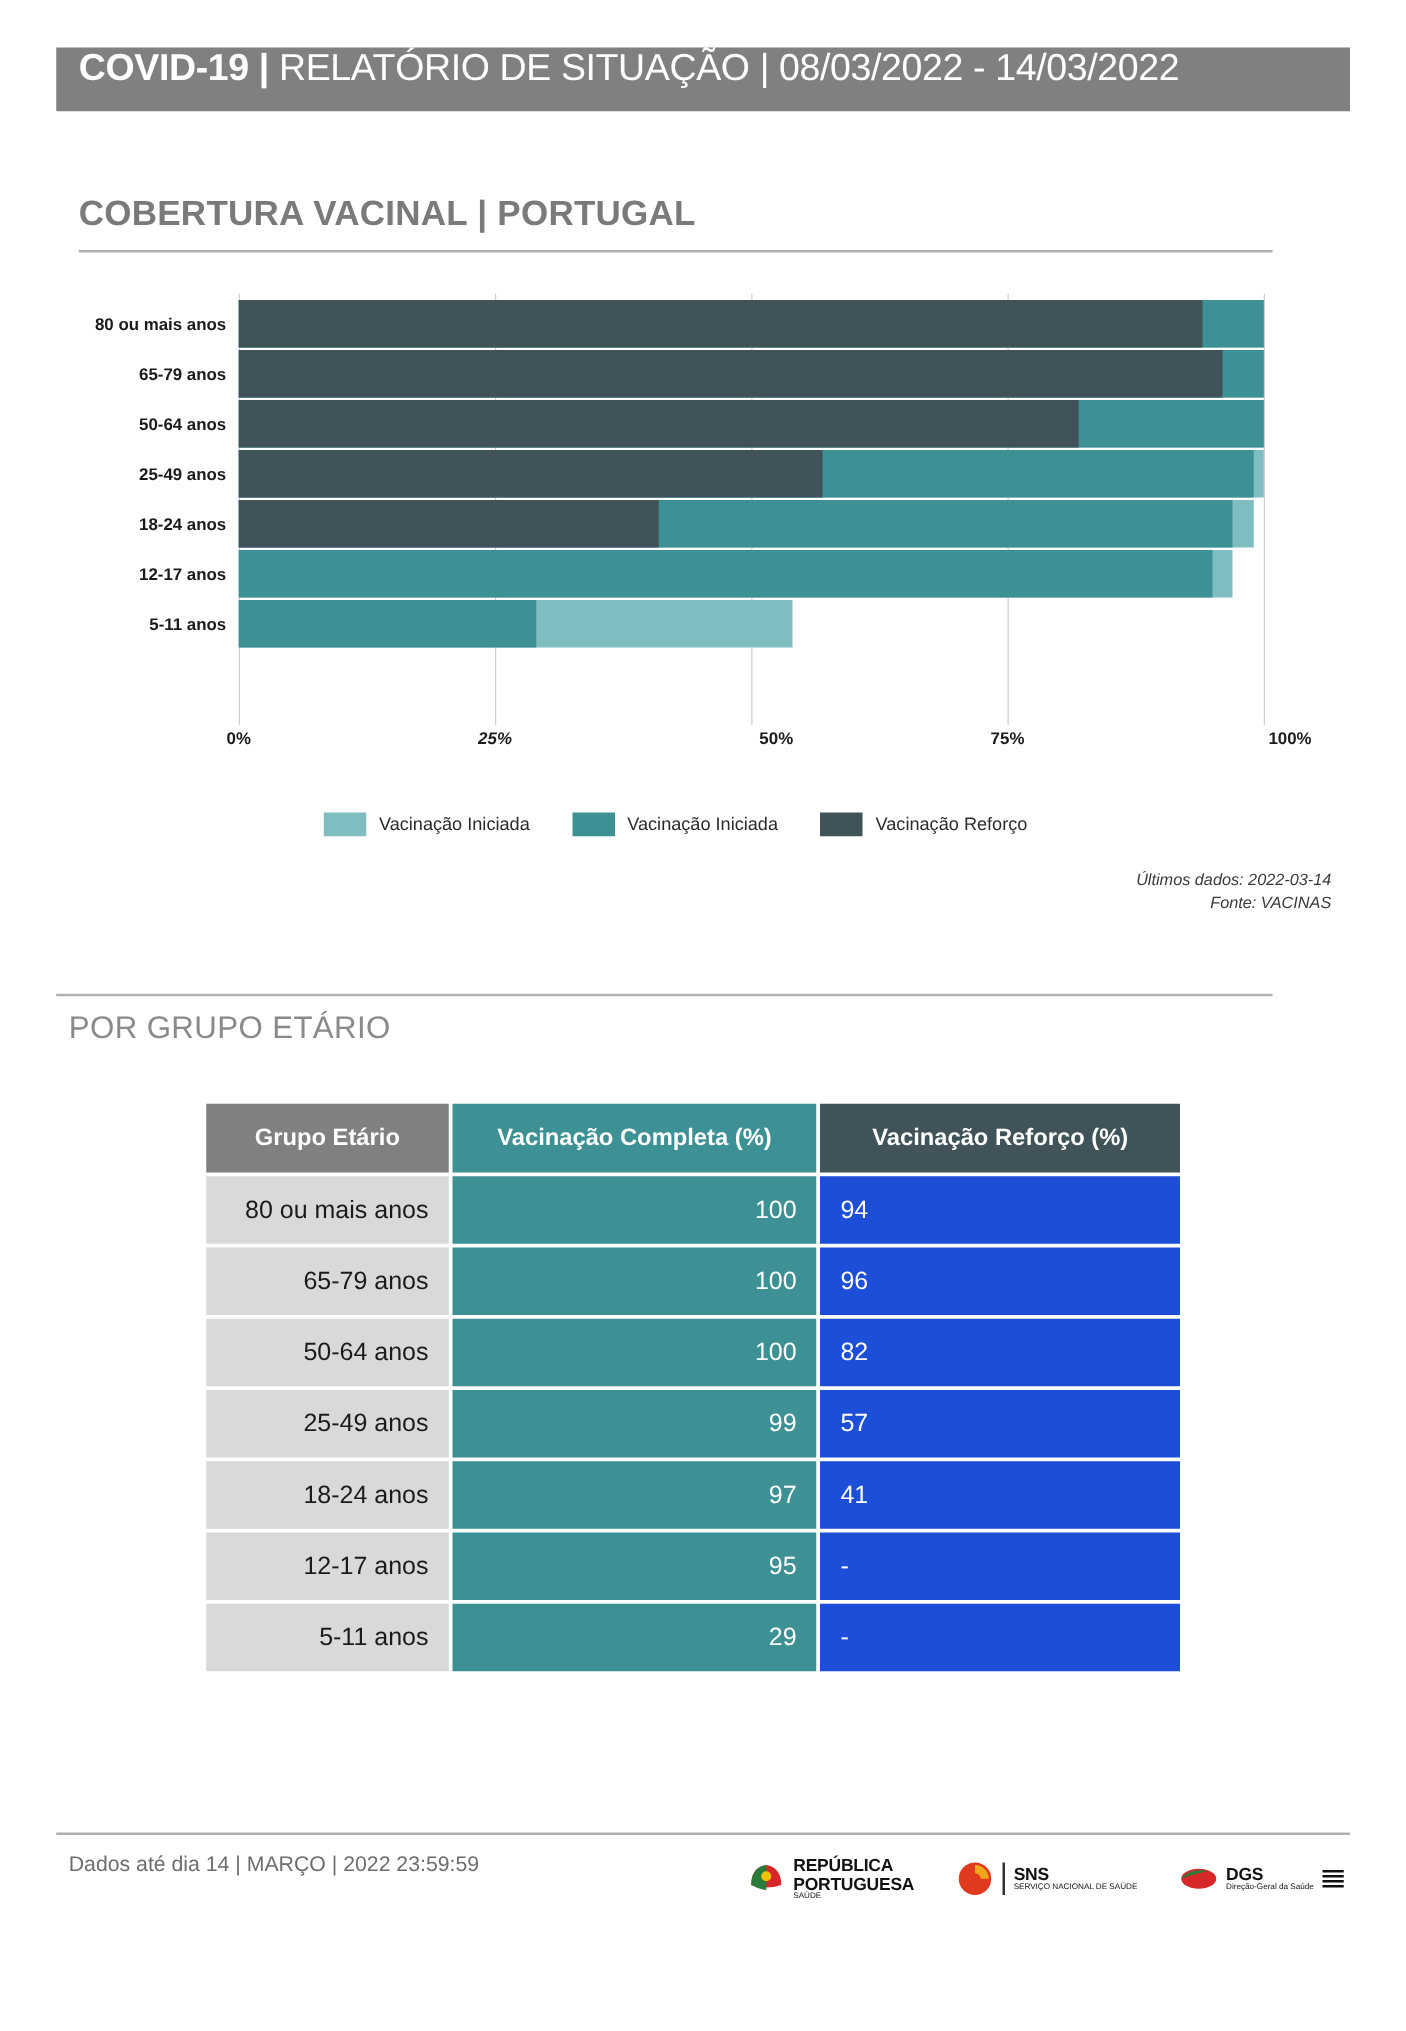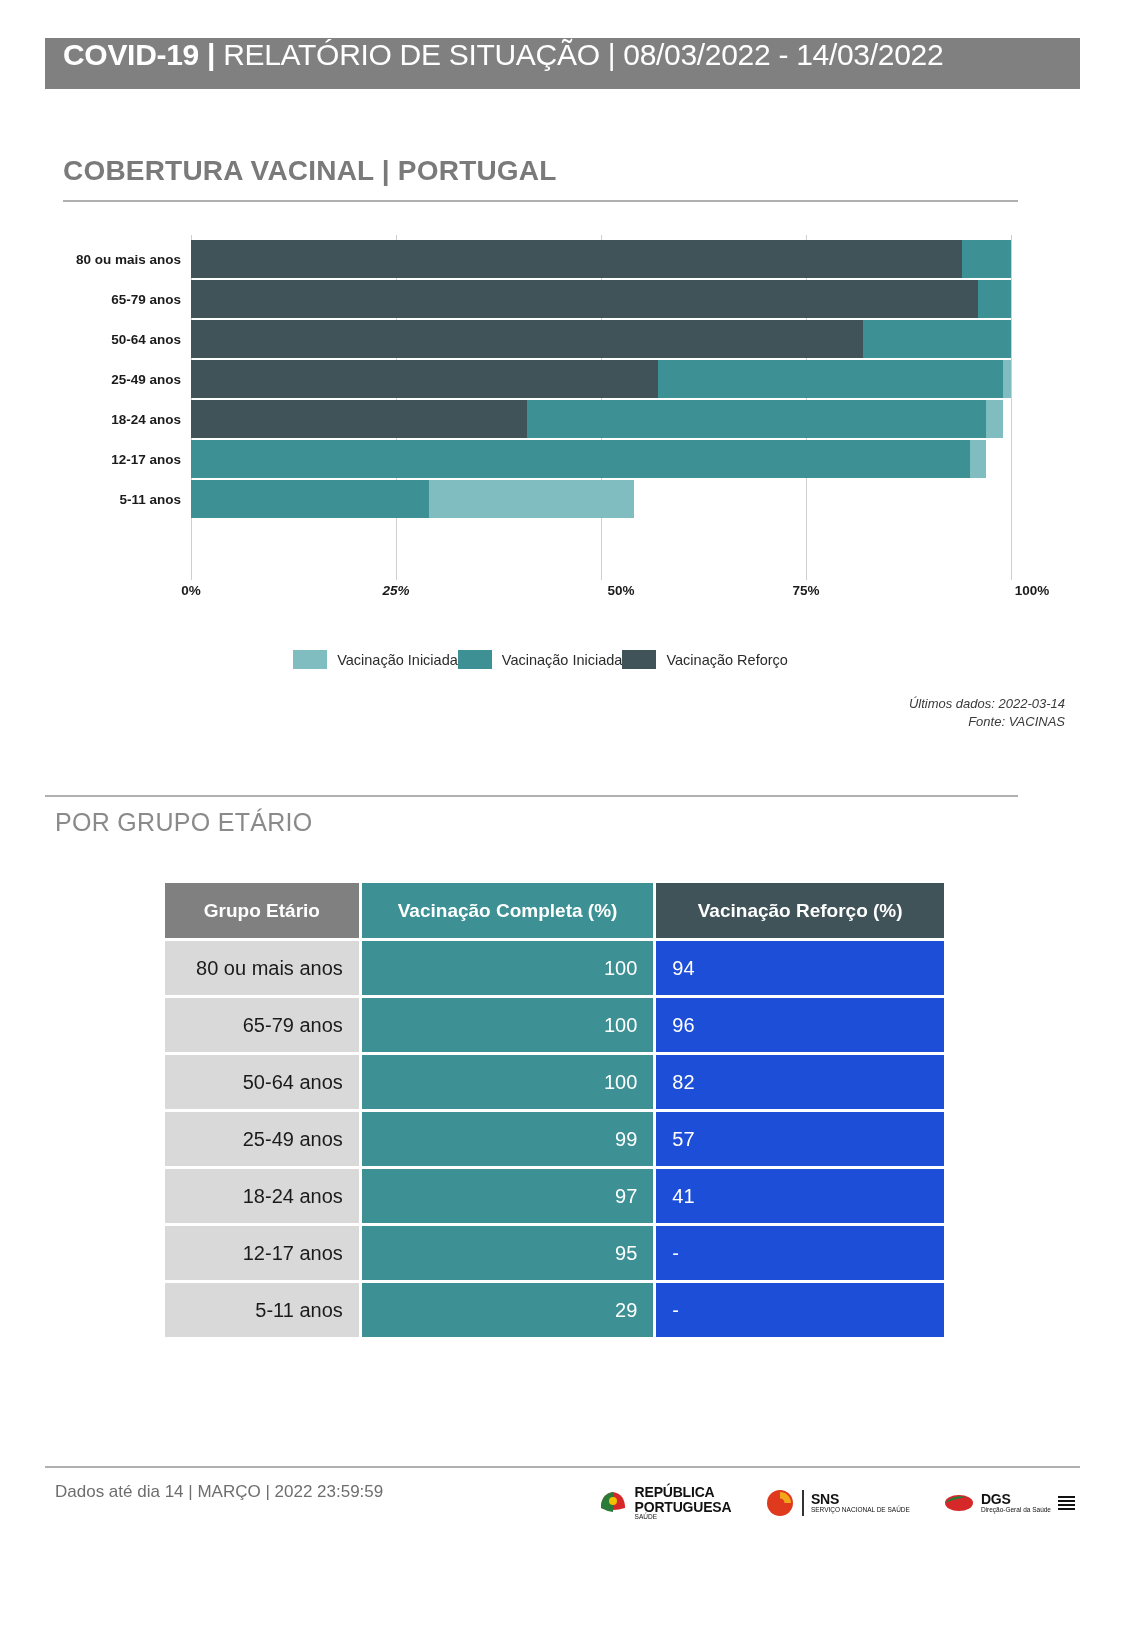--- a/index.html
+++ b/index.html
@@ -68,21 +68,21 @@
     position:absolute; left:128px; top:348px; width:820px; height:24px;
   }
   .tick{
     position:absolute; top:0; font-size:13.5px; font-weight:bold;
     color:#1b1b1b; transform:translateX(-50%); white-space:nowrap;
   }
 
   
   .legend{
     position:absolute; left:63px; top:650px; width:955px;
-    display:flex; justify-content:center; align-items:center; 
+    display:flex; justify-content:center; align-items:center; gap:34px;
   }
   .leg-item{ display:flex; align-items:center; gap:10px; }
   .leg-swatch{ width:34px; height:19px; }
   .leg-text{ font-size:14.5px; color:#2b2b2b; white-space:nowrap; }
 
   
   .chart-note{
     position:absolute; right:60px; top:695px;
     text-align:right; font-size:13px; font-style:italic; color:#3a3a3a;
     line-height:1.35;

